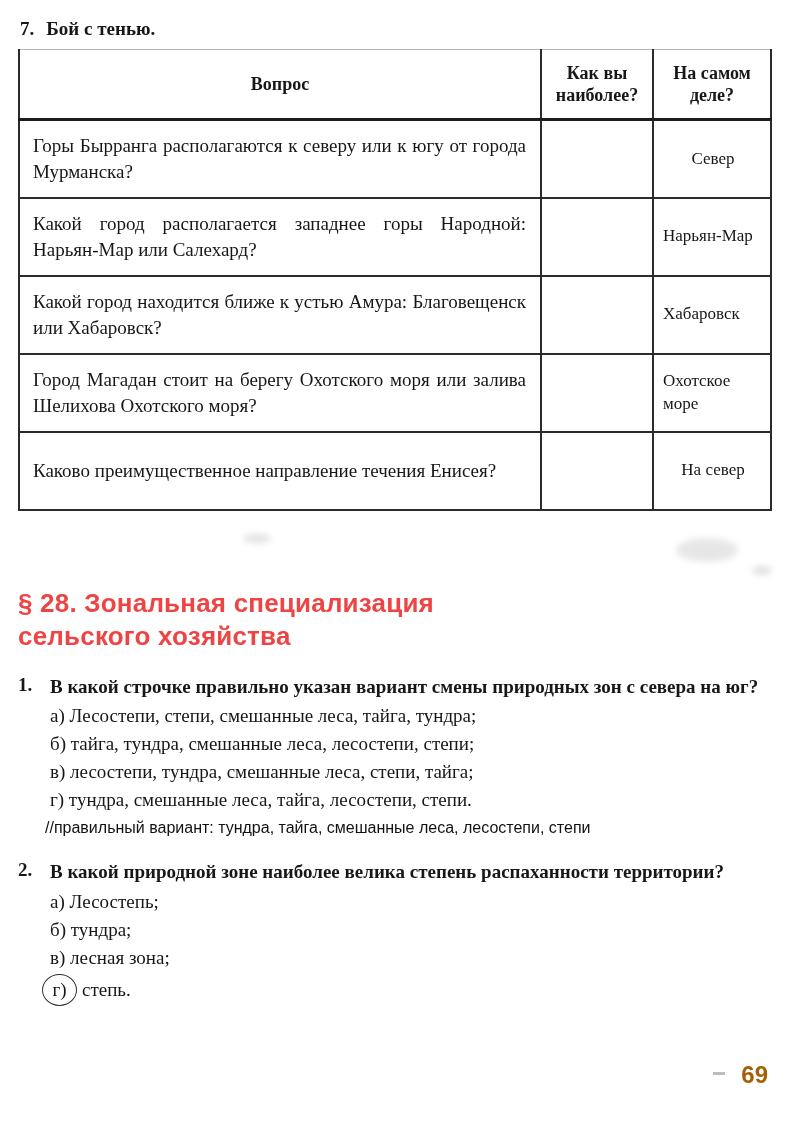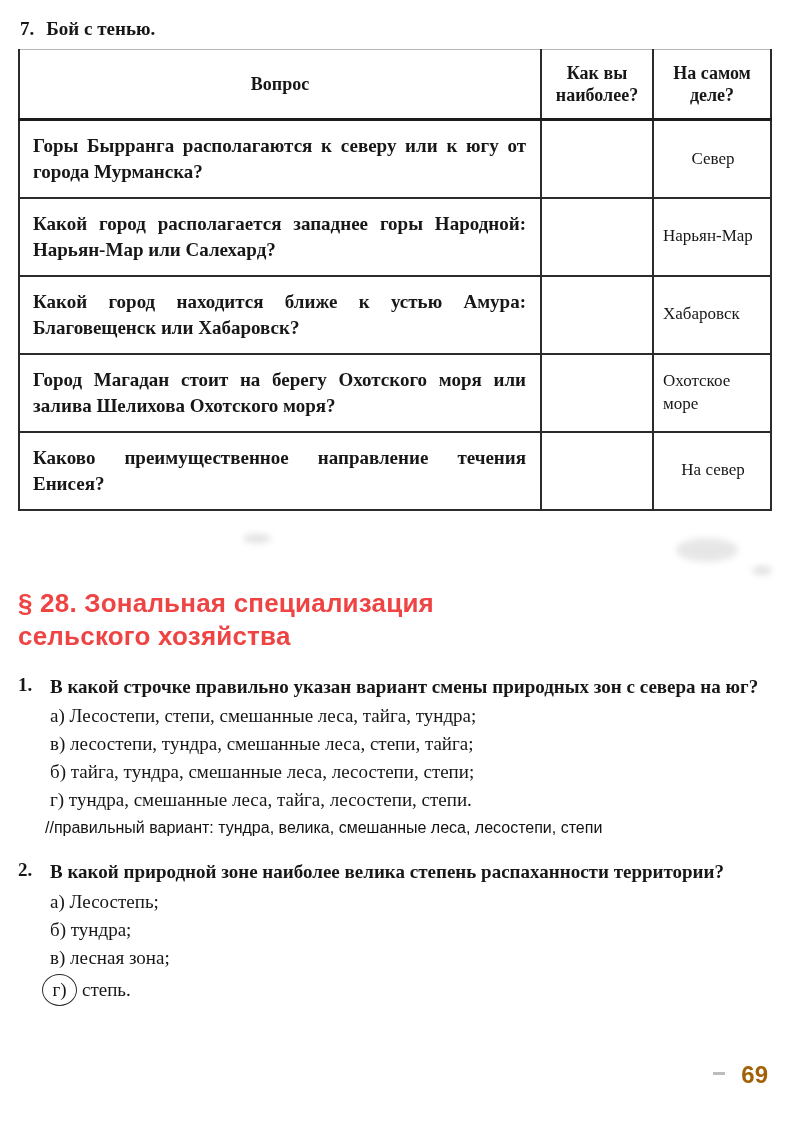--- a/index.html
+++ b/index.html
@@ -46,21 +46,21 @@
     text-align: center;
     height: 70px;
     padding: 4px 6px;
     line-height: 1.25;
   }
   th.col-q { width: 522px; }
   th.col-think { width: 112px; }
   th.col-actual { width: 118px; }
   td.q {
     font-size: 19px;
-    font-weight: bold;
+    font-weight: normal;
     line-height: 1.35;
     text-align: justify;
     padding: 10px 14px 10px 13px;
     height: 78px;
   }
   td.a {
     font-size: 17px;
     line-height: 1.3;
     text-align: left;
     padding: 6px 2px 6px 9px;
@@ -206,25 +206,25 @@
     <div>§ 28. Зональная специализация</div>
     <div>сельского хозяйства</div>
   </div>
 
   <div class="item">
     <div class="num">1.</div>
     <div class="content">
       <div class="question">В какой строчке правильно указан вариант смены природных зон с севера на юг?</div>
       <div class="options">
         <div class="option">а) Лесостепи, степи, смешанные леса, тайга, тундра;</div>
+        <div class="option">б) тайга, тундра, смешанные леса, лесостепи, степи;</div>
         <div class="option">в) лесостепи, тундра, смешанные леса, степи, тайга;</div>
-        <div class="option">б) тайга, тундра, смешанные леса, лесостепи, степи;</div>
         <div class="option">г) тундра, смешанные леса, тайга, лесостепи, степи.</div>
       </div>
-      <div class="answer-note">//правильный вариант: тундра, велика, смешанные леса, лесостепи, степи</div>
+      <div class="answer-note">//правильный вариант: тундра, тайга, смешанные леса, лесостепи, степи</div>
     </div>
   </div>
 
   <div class="item">
     <div class="num">2.</div>
     <div class="content">
       <div class="question">В какой природной зоне наиболее велика степень распаханности территории?</div>
       <div class="options">
         <div class="option">а) Лесостепь;</div>
         <div class="option">б) тундра;</div>

